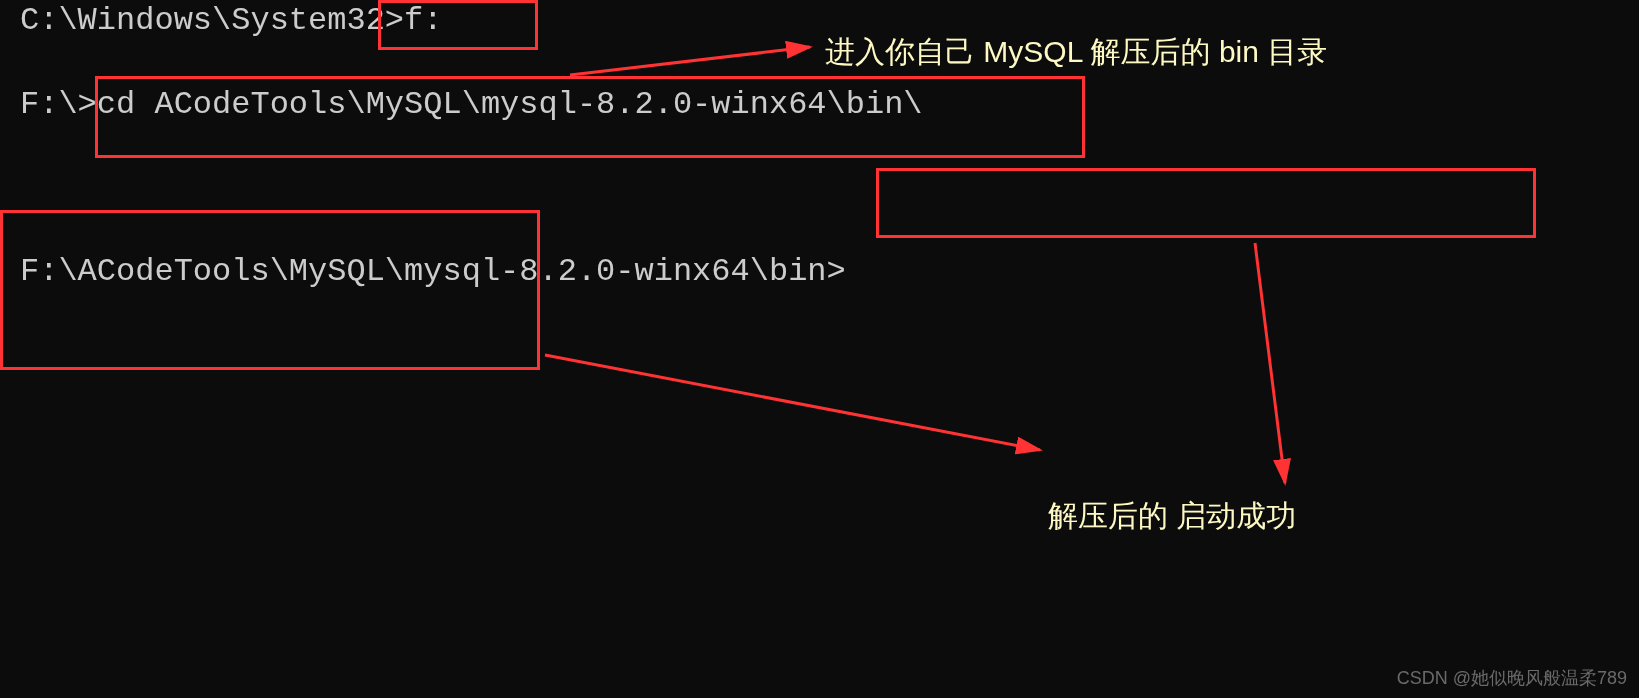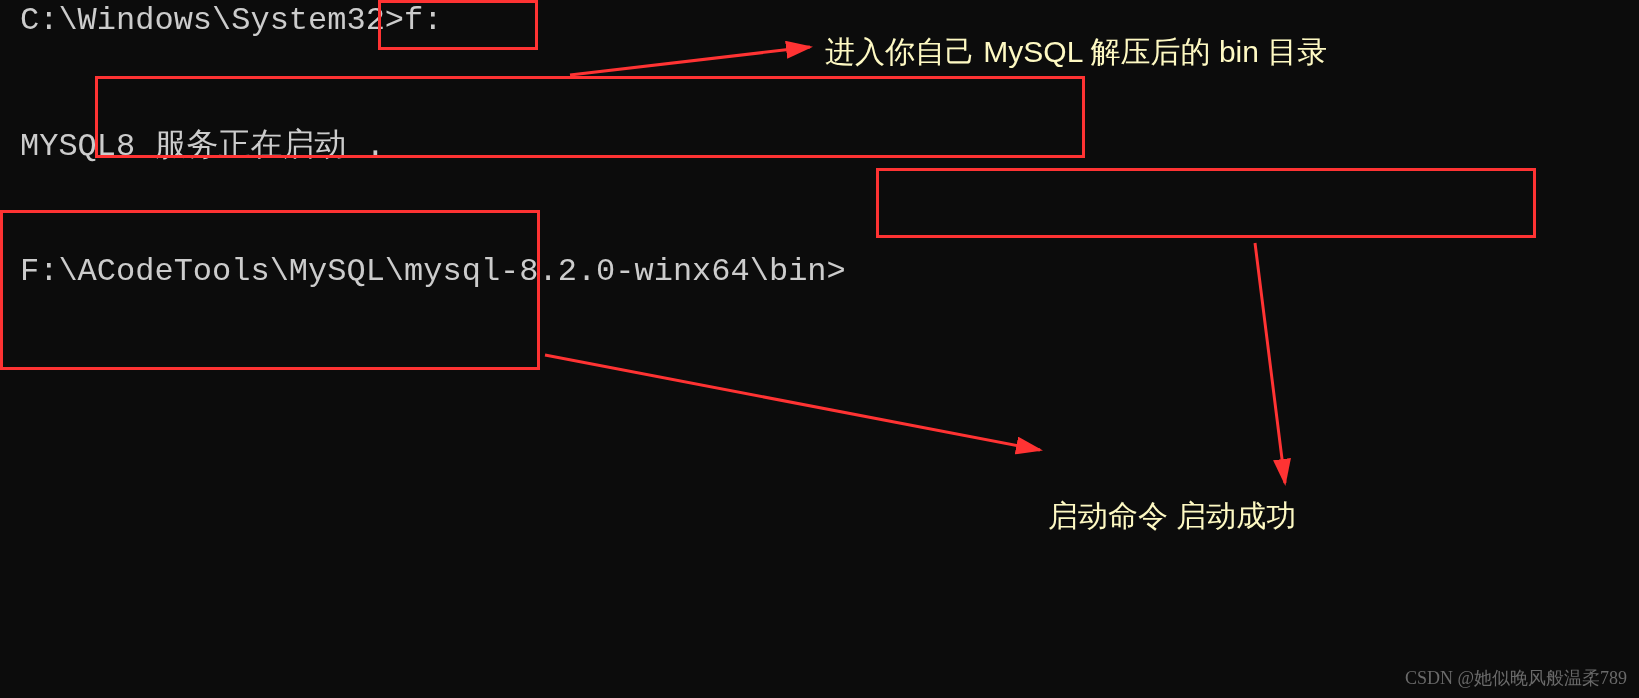--- a/index.html
+++ b/index.html
@@ -34,44 +34,44 @@
     }
     .arrow {
       position: absolute;
       pointer-events: none;
     }
     .watermark {
       position: absolute;
       bottom: 8px;
       right: 12px;
       color: #6a6a6a;
-      font-family: Liberation Serif, serif;
+      font-family: Liberation Sans, sans-serif;
       font-size: 18px;
     }
   </style>
 </head>
 <body>
 
 <div style="position:absolute; top:0; left:0;margin-left:20px;">
   <div class="terminal-line"><span>C:\Windows\System32&gt;</span><span>f:</span></div>
   <div class="terminal-line" style="height:42px;">&nbsp;</div>
+  <div class="terminal-line"><span>F:\&gt;</span><span>cd ACodeTools\MySQL\mysql-8.2.0-winx64\bin\</span></div>
   <div class="terminal-line" style="height:42px;">&nbsp;</div>
-  <div class="terminal-line"><span>MYSQL8 服务正在启动 .</span></div>
   <div class="terminal-line" style="height:42px;">&nbsp;</div>
   <div class="terminal-line" style="height:42px;">&nbsp;</div>
   <div class="terminal-line"><span>F:\ACodeTools\MySQL\mysql-8.2.0-winx64\bin&gt;</span></div>
 </div>
 
 <div class="red-box" style="top:0px; left:378px; width:160px; height:50px;"></div>
 <div class="red-box" style="top:76px; left:95px; width:990px; height:82px;"></div>
 <div class="red-box" style="top:168px; left:876px; width:660px; height:70px;"></div>
 <div class="red-box" style="top:210px; left:0px; width:540px; height:160px;"></div>
 
 <div class="annotation" style="top:32px; left:825px;">进入你自己 MySQL 解压后的 bin 目录</div>
-<div class="annotation" style="top:496px; left:1048px;">启动命令 启动成功</div>
+<div class="annotation" style="top:496px; left:1048px;">解压后的 启动成功</div>
 
 <svg class="arrow" style="top:35px; left:560px; width:270px; height:50px;">
   <defs>
     <marker id="ah1" markerWidth="10" markerHeight="10" refX="8" refY="3" orient="auto">
       <path d="M0,0 L0,6 L9,3 z" fill="#ff3333"></path>
     </marker>
   </defs>
   <line x1="10" y1="40" x2="250" y2="12" stroke="#ff3333" stroke-width="3" marker-end="url(#ah1)"></line>
 </svg>
 

